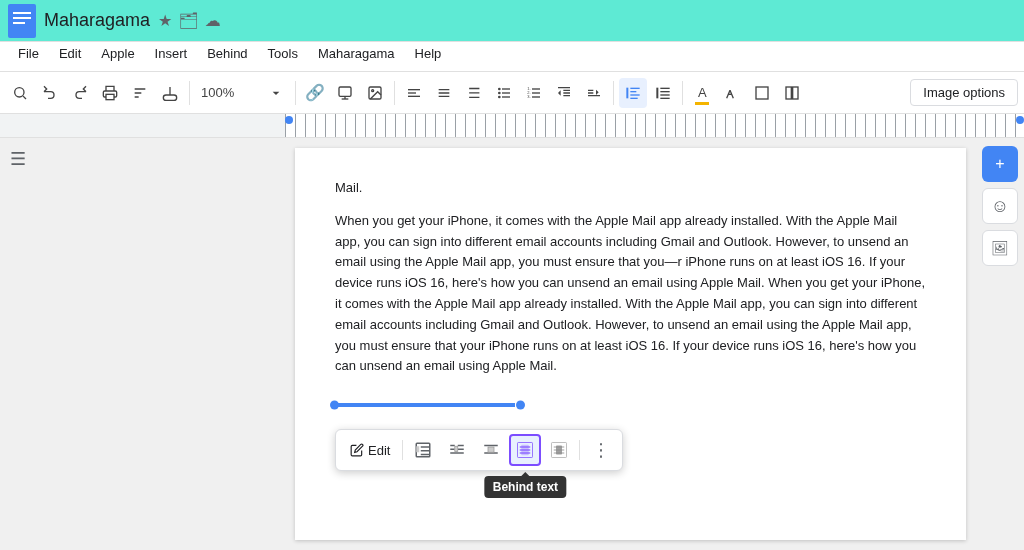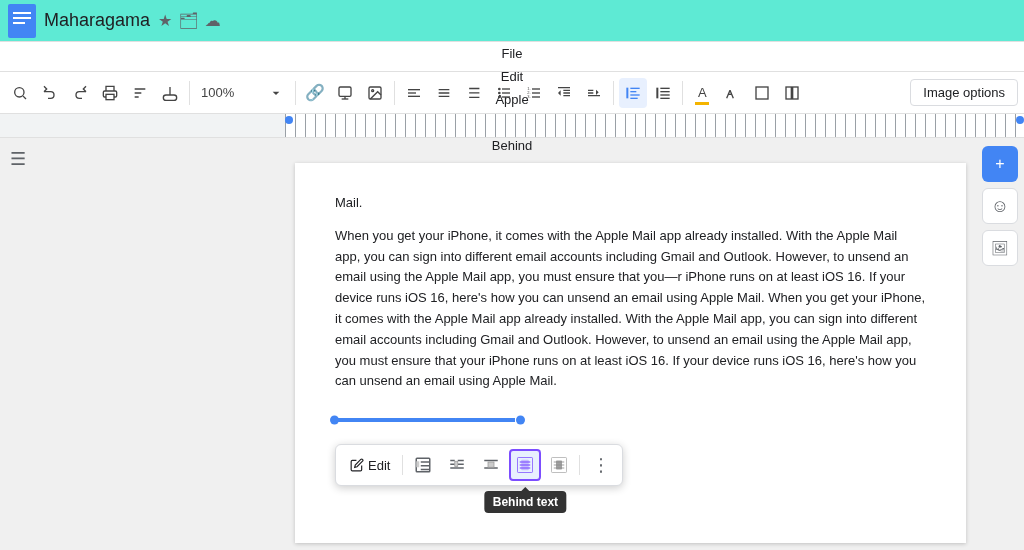--- a/index.html
+++ b/index.html
@@ -10,22 +10,22 @@
       display: flex; align-items: center; height: 42px; background: #5eead4;
       padding: 0 8px; border-bottom: 1px solid #e0e0e0;
     }
     .title-icon-svg { width: 28px; height: 34px; margin-right: 8px; }
     .doc-title { font-size: 18px; color: #202124; margin-right: 8px; }
     .title-icons { display: flex; align-items: center; gap: 6px; }
     .title-icons span { color: #5f6368; font-size: 18px; cursor: pointer; }
 
     
     .menu-bar {
-      display: flex; align-items: center; height: 30px; background: #fff;
-      padding: 0 8px; border-bottom: 1px solid #e0e0e0; flex-direction: column;
+      display: flex; height: 30px; background: #fff;
+      padding: 0 8px; border-bottom: 1px solid #e0e0e0;
     }
     .menu-item {
       padding: 4px 10px; font-size: 13px; color: #202124; cursor: pointer;
       border-radius: 4px; white-space: nowrap;
     }
 
     
     .toolbar {
       display: flex; align-items: center; height: 42px; background: #fff;
       padding: 0 6px; border-bottom: 1px solid #e0e0e0; gap: 2px; flex-wrap: nowrap;
@@ -73,21 +73,21 @@
     }
 
     
     .left-panel {
       width: 285px; background: #f0f0f0; flex-shrink: 0;
       padding: 10px; position: relative;
     }
     .outline-icon { color: #5f6368; font-size: 18px; cursor: pointer; }
 
     
-    .doc-area { flex: 1; background: #f0f0f0; overflow: auto; padding: 10px; display: flex; justify-content: flex-end; margin-top: 15px; }
+    .doc-area { flex: 1; background: #f0f0f0; overflow: auto; padding: 10px; display: flex; justify-content: flex-end; }
     .doc-page {
       width: 680px; background: #fff; box-shadow: 0 1px 4px rgba(0,0,0,0.2);
       min-height: 380px; padding: 30px 40px; position: relative;
     }
     .doc-text { font-size: 13px; line-height: 1.6; color: #202124; margin-bottom: 16px; }
     .doc-text p { margin-bottom: 12px; }
 
     
     .img-container {
       position: relative; margin: 10px 0; display: inline-block;

